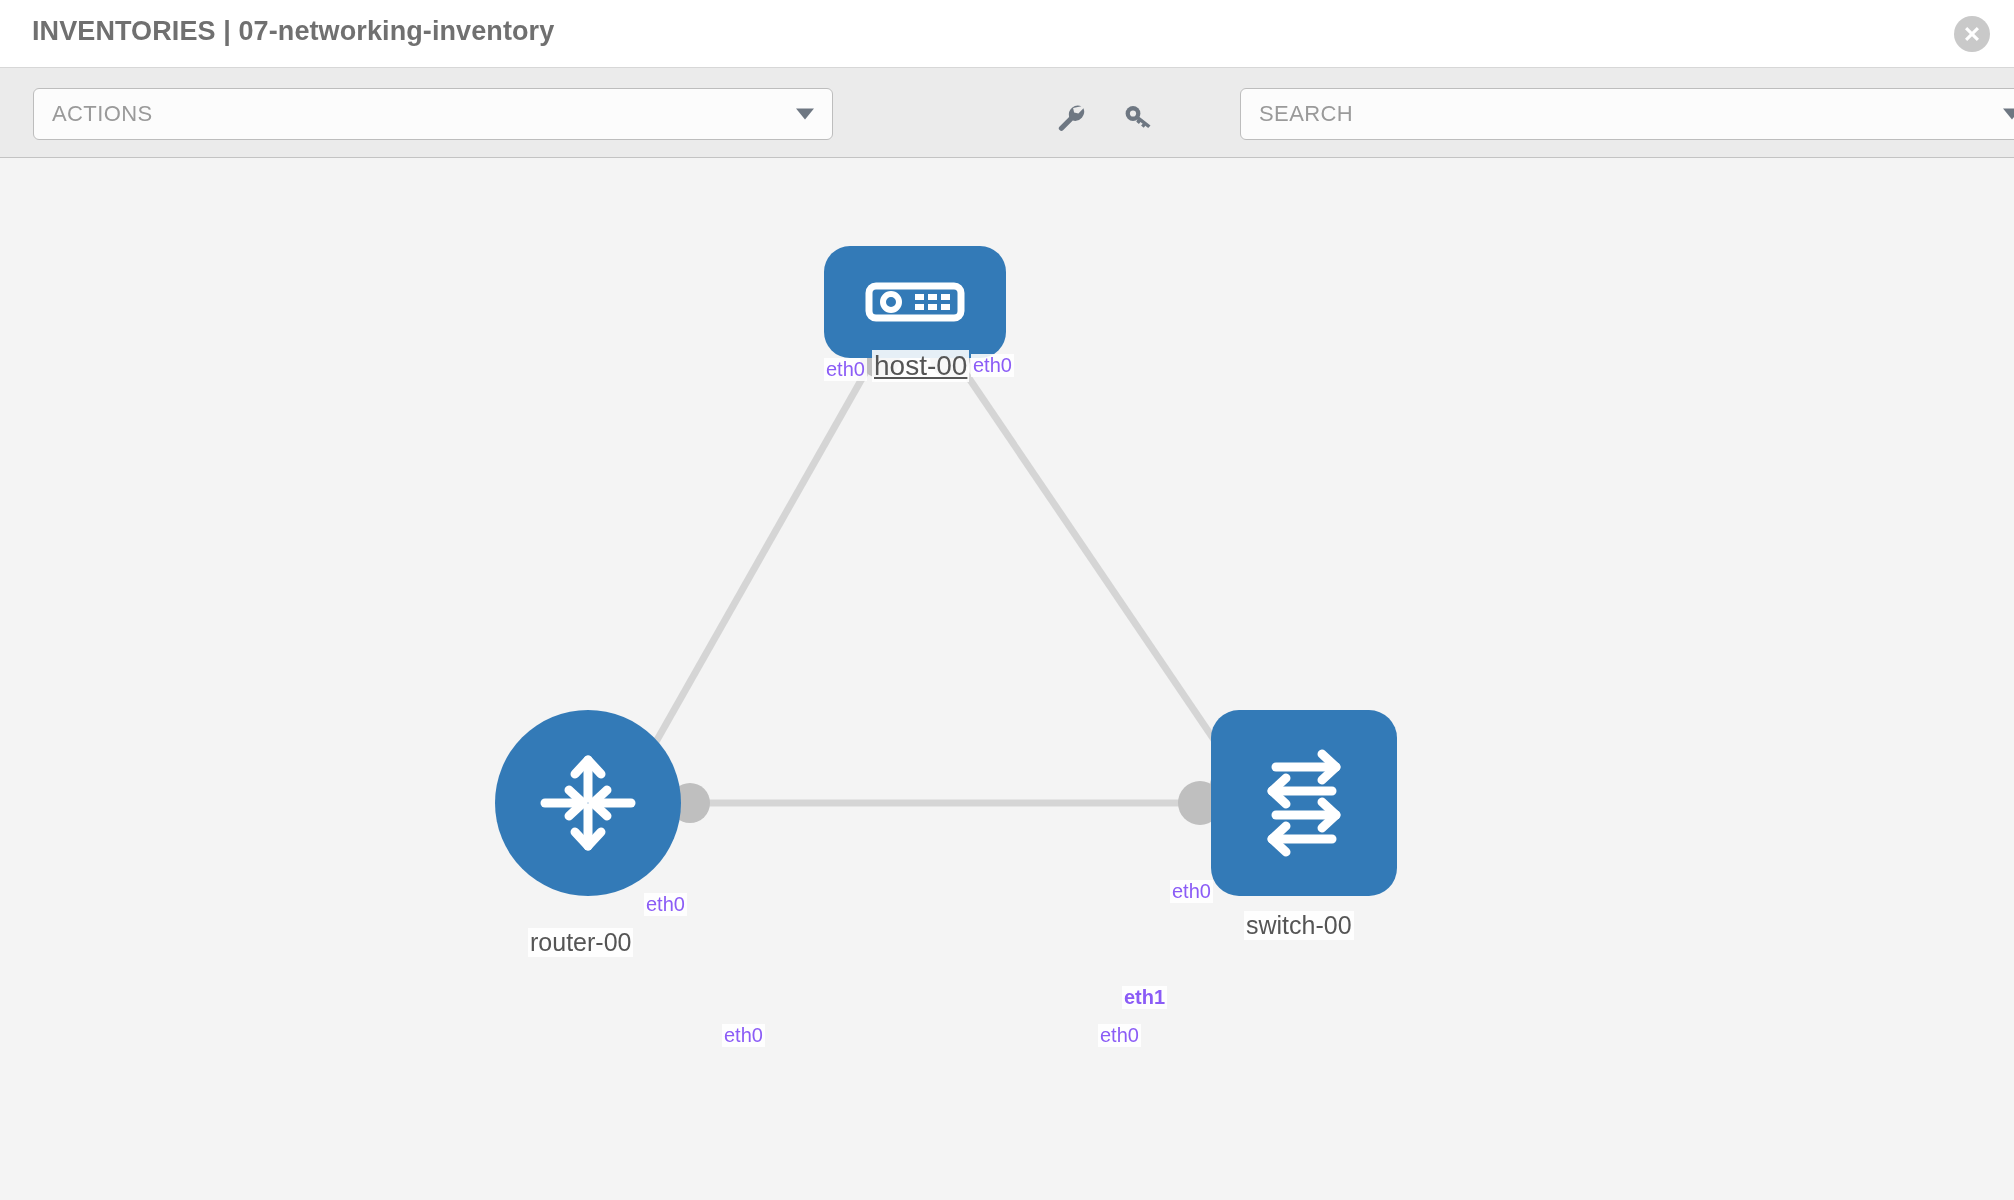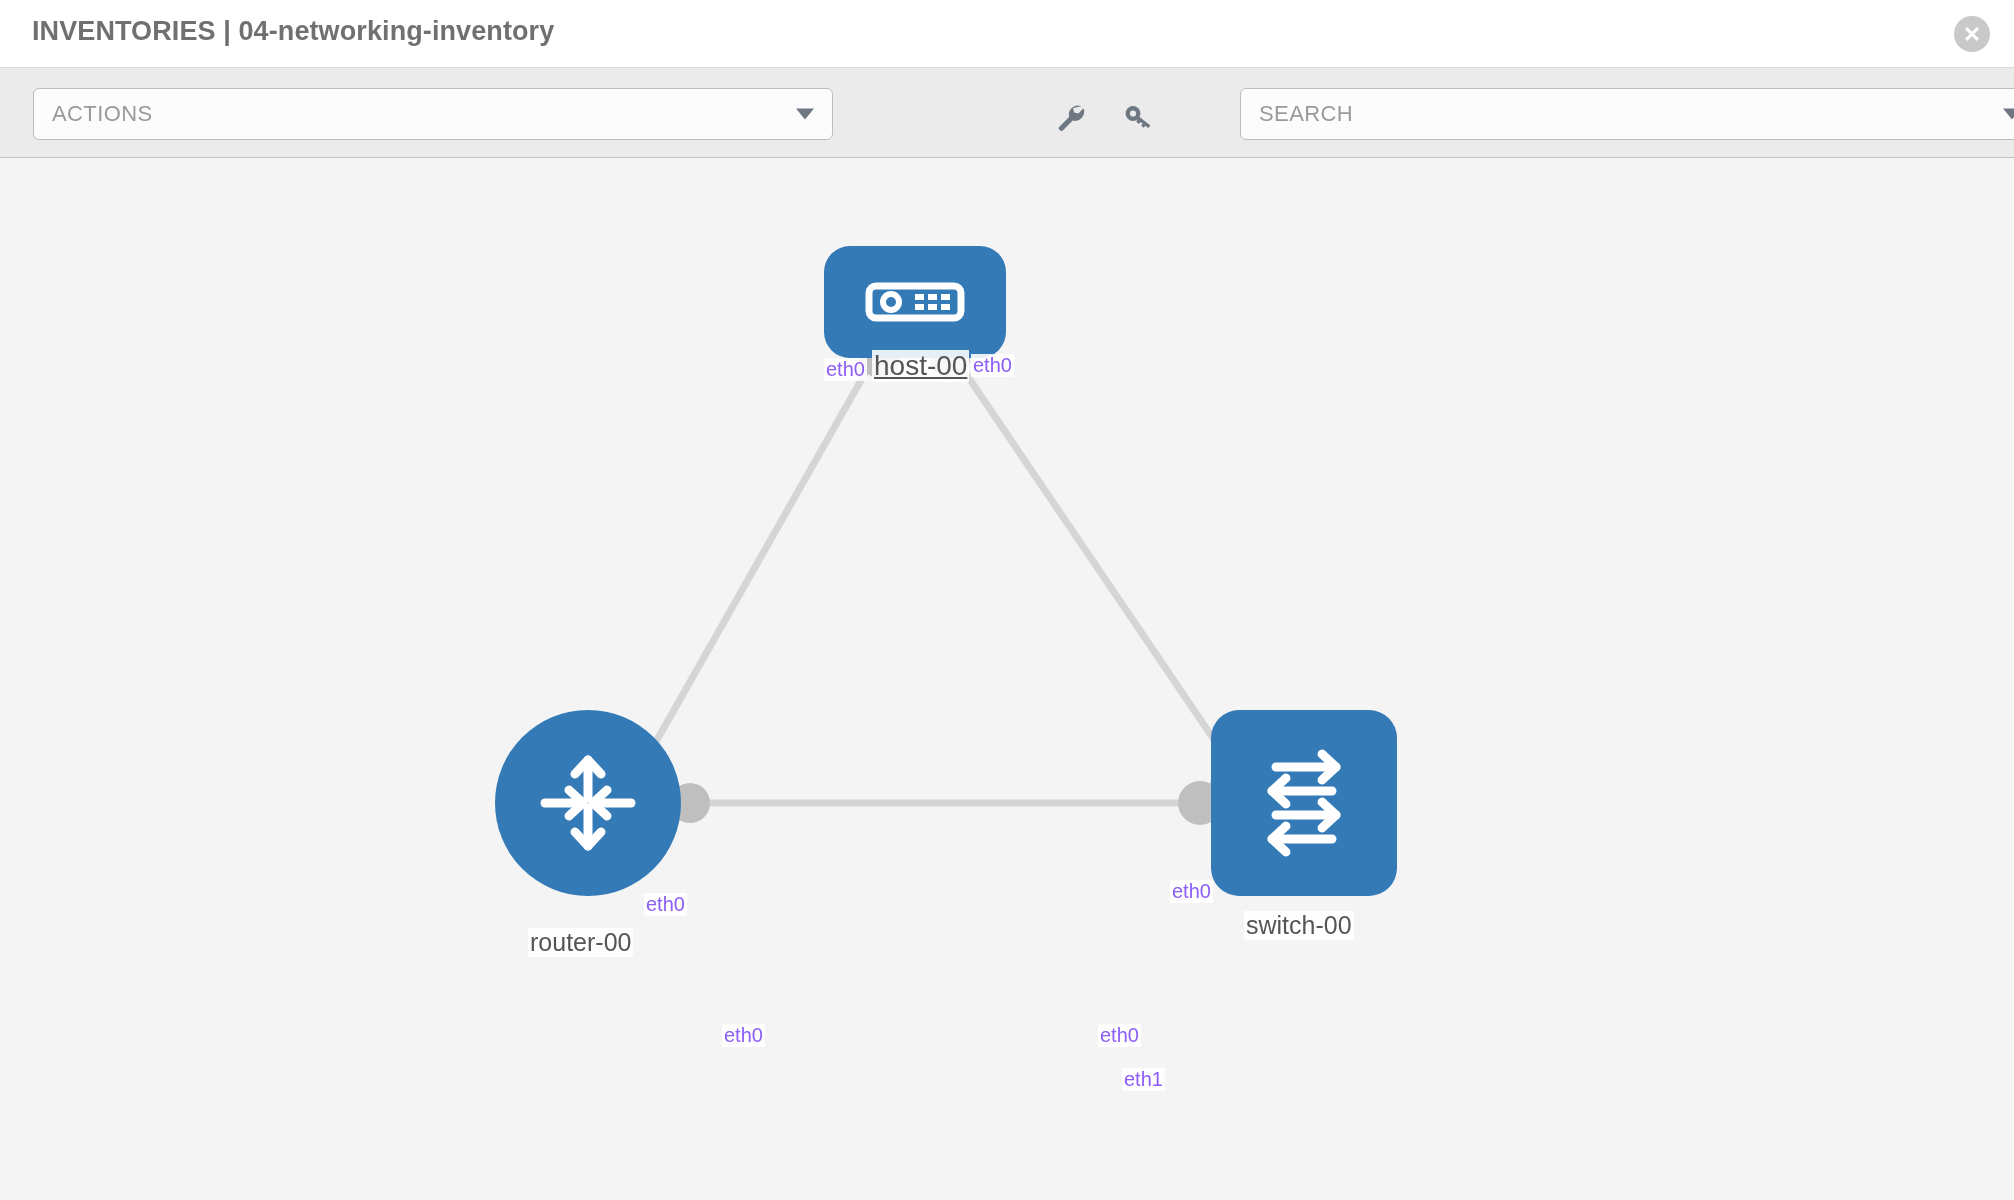--- a/index.html
+++ b/index.html
@@ -106,21 +106,21 @@
     white-space: nowrap;
     padding: 0 2px;
   }
 </style>
 </head>
 <body>
 
 <div id="app">
 
   <div class="header">
-    <div class="page-title">INVENTORIES | 04-networking-inventory</div>
+    <div class="page-title">INVENTORIES | 07-networking-inventory</div>
     <div class="close-btn">
       <svg width="36" height="36" viewBox="0 0 36 36">
         <path d="M11 13.2 L13.2 11 L18 15.8 L22.8 11 L25 13.2 L20.2 18 L25 22.8 L22.8 25 L18 20.2 L13.2 25 L11 22.8 L15.8 18 Z" fill="#ffffff"></path>
       </svg>
     </div>
   </div>
 
   <div class="toolbar">
 
     <div class="select-box" id="actions-select">
@@ -219,16 +219,16 @@
             <polyline points="78,59 92,72 78,85"></polyline>
             <line x1="88" y1="96" x2="28" y2="96"></line>
             <polyline points="42,83 28,96 42,109"></polyline>
           </g>
         </svg>
       </div>
     </div>
     <div class="node-label" style="left:1244px; top:753px;">switch-00</div>
     <div class="if-label" style="left:1170px; top:722px;">eth0</div>
     <div class="if-label" style="left:1098px; top:866px;">eth0</div>
-    <div class="if-label" style="left:1122px; top:910px;">eth1</div>
+    <div class="if-label" style="left:1122px; top:828px;font-weight:bold;">eth1</div>
 
   </div>
 </div>
 
 </body></html>

